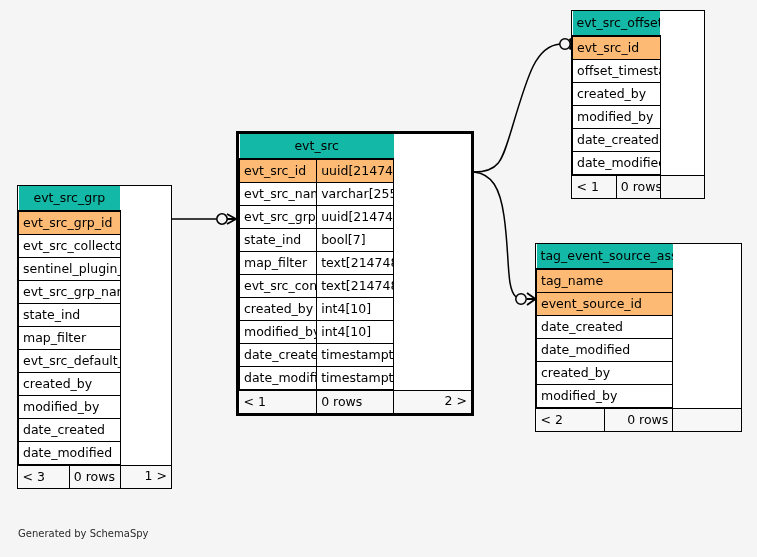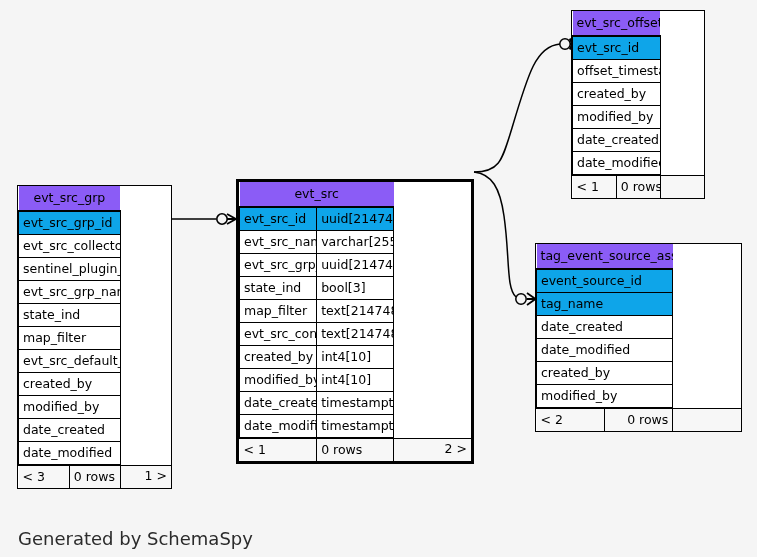--- a/index.html
+++ b/index.html
@@ -50,48 +50,48 @@
     line-height: 14px;
     padding: 3px 4px 4px 4px;
     color: #000000;
     background: #ffffff;
     white-space: nowrap;
     overflow: hidden;
     height: 15px;
     box-sizing: content-box;
   }
   table.tbl tr.title td {
-    background: #8b5cf6;
+    background: #14b8a6;
     text-align: center;
     font-size: 12.5px;
     padding: 4px 4px 5px 4px;
     border-left: none;
     border-right: none;
     border-top: none;
     border-bottom: 2px solid #000000;
   }
   table.tbl tr.pk td {
-    background: #0ea5e9;
+    background: #fdba74;
   }
   table.tbl tr.footer td {
     border-bottom: none;
     border-left: none;
     background: #f7f7f7;
     font-size: 12.5px;
   }
   table.tbl tr.footer td.last {
     border-right: none;
   }
   table.tbl tr.footer td.rt { text-align: right; }
   table.tbl tr.lastrow td { border-bottom: 2px solid #000000; }
   .cap {
     position: absolute;
     left: 18px;
     top: 528px;
-    font-size: 18px;
+    font-size: 10px;
     color: #2b2b2b;
     z-index: 3;
   }
 </style>
 </head>
 <body>
 
 <div id="canvas">
 
   <svg class="edges" viewBox="0 0 757 557" xmlns="http://www.w3.org/2000/svg">
@@ -156,41 +156,41 @@
       </tr>
       <tr class="footer">
         <td style="width:52px">&lt; 3</td>
         <td style="width:54px">0 rows</td>
         <td class="last rt">1 &gt;</td>
       </tr>
     </tbody>
       </table>
   </div>
 
-  <div class="table focus" style="left:236px; top:131px; width:238px;margin-top:48px;">
+  <div class="table focus" style="left:236px; top:131px; width:238px;">
     <table class="tbl">
       <tbody>
           <tr class="title">
         <td colspan="2">evt_src</td>
       </tr>
       <tr class="pk">
         <td style="width:104px">evt_src_id</td>
         <td>uuid[2147483647]</td>
       </tr>
       <tr>
         <td>evt_src_name</td>
         <td>varchar[255]</td>
       </tr>
       <tr>
         <td>evt_src_grp_id</td>
         <td>uuid[2147483647]</td>
       </tr>
       <tr>
         <td>state_ind</td>
-        <td>bool[3]</td>
+        <td>bool[7]</td>
       </tr>
       <tr>
         <td>map_filter</td>
         <td>text[2147483647]</td>
       </tr>
       <tr>
         <td>evt_src_config</td>
         <td>text[2147483647]</td>
       </tr>
       <tr>
@@ -251,24 +251,24 @@
       </table>
   </div>
 
   <div class="table" style="left:535px; top:243px; width:207px;">
     <table class="tbl">
       <tbody>
           <tr class="title">
         <td colspan="2">tag_event_source_association</td>
       </tr>
       <tr class="pk">
+        <td colspan="2">tag_name</td>
+      </tr>
+      <tr class="pk">
         <td colspan="2">event_source_id</td>
-      </tr>
-      <tr class="pk">
-        <td colspan="2">tag_name</td>
       </tr>
       <tr>
         <td colspan="2">date_created</td>
       </tr>
       <tr>
         <td colspan="2">date_modified</td>
       </tr>
       <tr>
         <td colspan="2">created_by</td>
       </tr>

